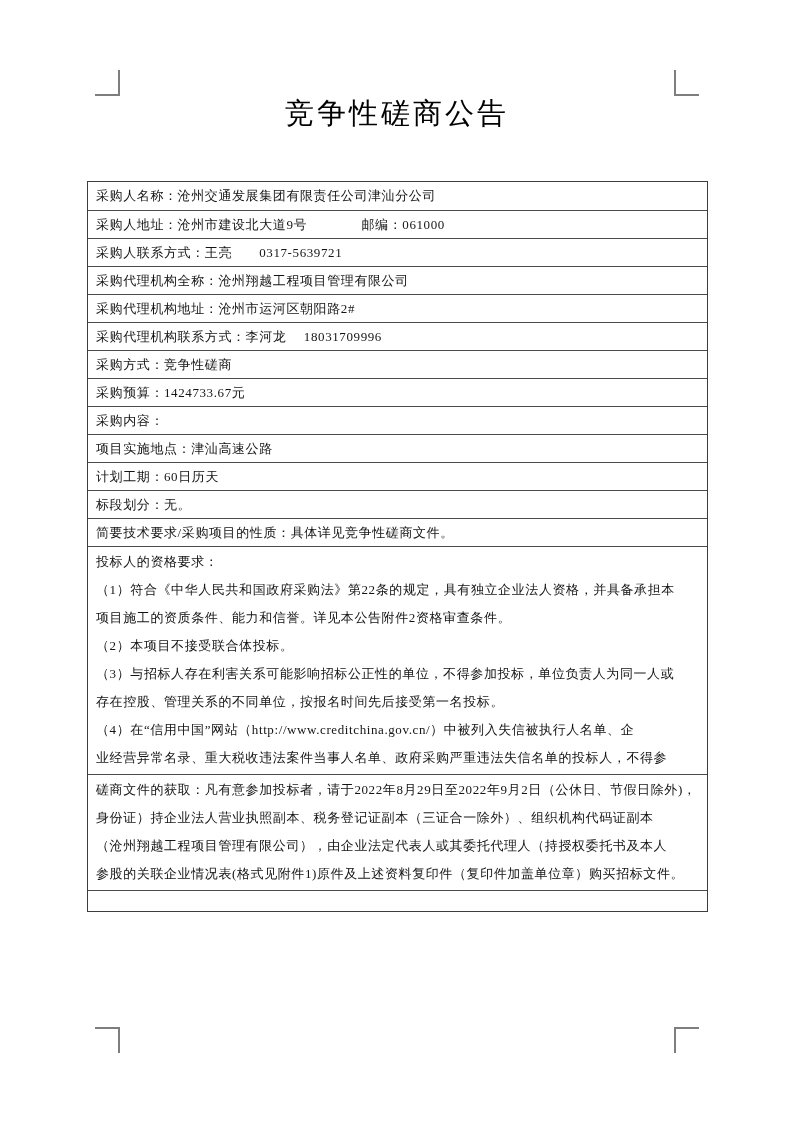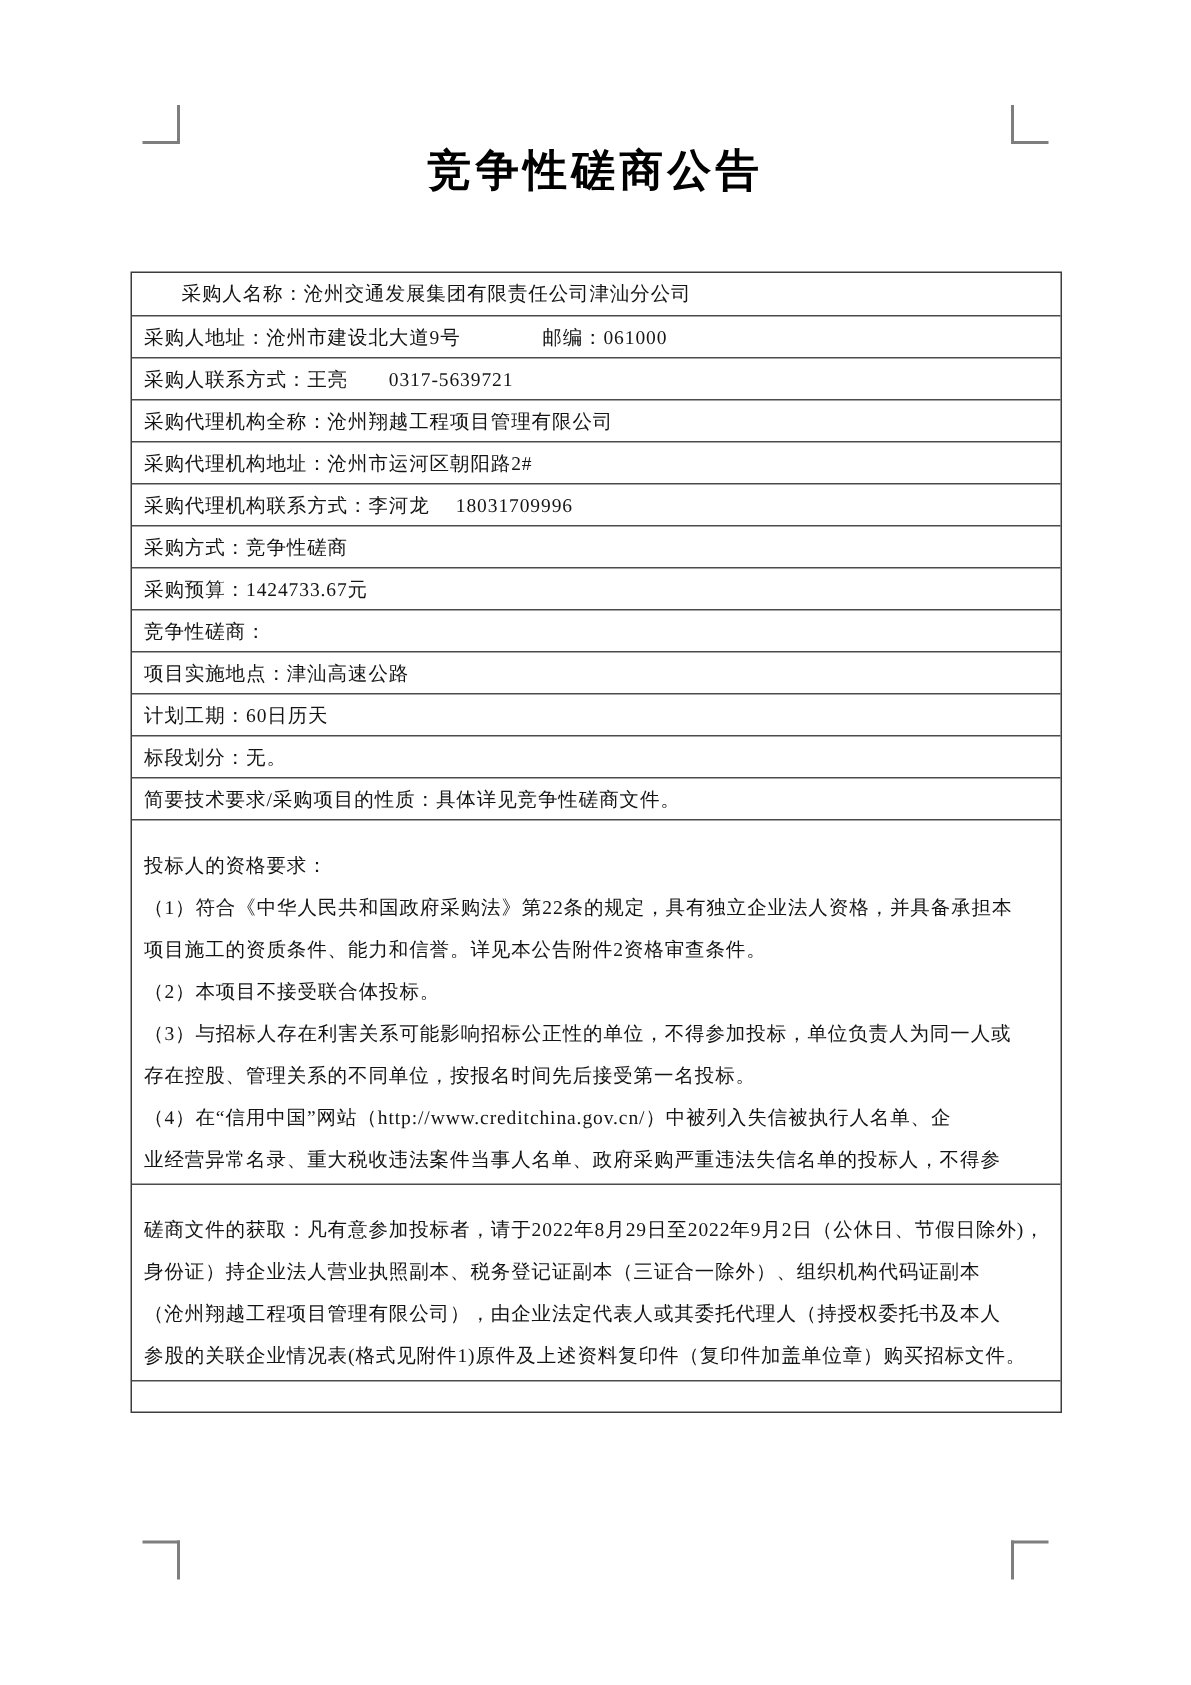--- a/index.html
+++ b/index.html
@@ -15,21 +15,21 @@
   
   .crop { position: absolute; width: 25px; height: 26px; }
   .crop.tl { left: 95px;  top: 70px;    border-right: 2px solid #7e7e7e; border-bottom: 2px solid #7e7e7e; }
   .crop.tr { left: 674px; top: 70px;    border-left: 2px solid #7e7e7e;  border-bottom: 2px solid #7e7e7e; }
   .crop.bl { left: 95px;  top: 1027px;  border-top: 2px solid #7e7e7e;   border-right: 2px solid #7e7e7e; }
   .crop.br { left: 674px; top: 1027px;  border-top: 2px solid #7e7e7e;   border-left: 2px solid #7e7e7e; }
 
   .title {
     position: absolute; left: 0; right: 0; top: 94px;
     text-align: center;
-    font-size: 29px; font-weight: bold; letter-spacing: 3px;
+    font-size: 29px; font-weight: normal; letter-spacing: 3px;
     color: #000000;
   }
 
   .meta {
     position: absolute; left: 118px; top: 139px;
     font-size: 13.5px; line-height: 24px; letter-spacing: 0.5px;
     white-space: pre;
   }
   .meta .mline { height: 24px; }
 
@@ -40,24 +40,24 @@
     font-size: 13px;
   }
   .row {
     height: 28px;
     display: flex; align-items: center;
     padding: 0 8px;
     border-top: 1px solid #4b4b4b;
     white-space: pre; overflow: hidden;
     letter-spacing: 0.6px;
   }
-  .row:first-child { border-top: none; margin-left: 25px; }
+  .row:first-child { border-top: none; }
   .block {
     border-top: 1px solid #4b4b4b;
-    padding: 16px 8px 2px 8px;
+    padding: 1px 8px 2px 8px;
   }
   .bline {
     height: 28px;
     display: flex; align-items: center;
     white-space: pre; overflow: hidden;
     letter-spacing: 0.6px;
   }
   .empty-row { height: 21px; border-top: 1px solid #4b4b4b; }
 </style>
 </head>
@@ -79,21 +79,21 @@
 
   <div class="notice-table">
     <div class="row"><span>采购人名称：</span><span>沧州交通发展集团有限责任公司津汕分公司</span></div>
     <div class="row"><span>采购人地址：</span><span>沧州市建设北大道9号　　　　邮编：061000</span></div>
     <div class="row"><span>采购人联系方式：</span><span>王亮　　0317-5639721</span></div>
     <div class="row"><span>采购代理机构全称：</span><span>沧州翔越工程项目管理有限公司</span></div>
     <div class="row"><span>采购代理机构地址：</span><span>沧州市运河区朝阳路2#</span></div>
     <div class="row"><span>采购代理机构联系方式：</span><span>李河龙　 18031709996</span></div>
     <div class="row"><span>采购方式：</span><span>竞争性磋商</span></div>
     <div class="row"><span>采购预算：</span><span>1424733.67元</span></div>
-    <div class="row"><span>竞争性磋商：</span></div>
+    <div class="row"><span>采购内容：</span></div>
     <div class="row"><span>项目实施地点：</span><span>津汕高速公路</span></div>
     <div class="row"><span>计划工期：</span><span>60日历天</span></div>
     <div class="row"><span>标段划分：</span><span>无。</span></div>
     <div class="row"><span>简要技术要求/采购项目的性质：</span><span>具体详见竞争性磋商文件。</span></div>
 
     <div class="block">
       <div class="bline">投标人的资格要求：</div>
       <div class="bline">（1）符合《中华人民共和国政府采购法》第22条的规定，具有独立企业法人资格，并具备承担本</div>
       <div class="bline">项目施工的资质条件、能力和信誉。详见本公告附件2资格审查条件。</div>
       <div class="bline">（2）本项目不接受联合体投标。</div>

